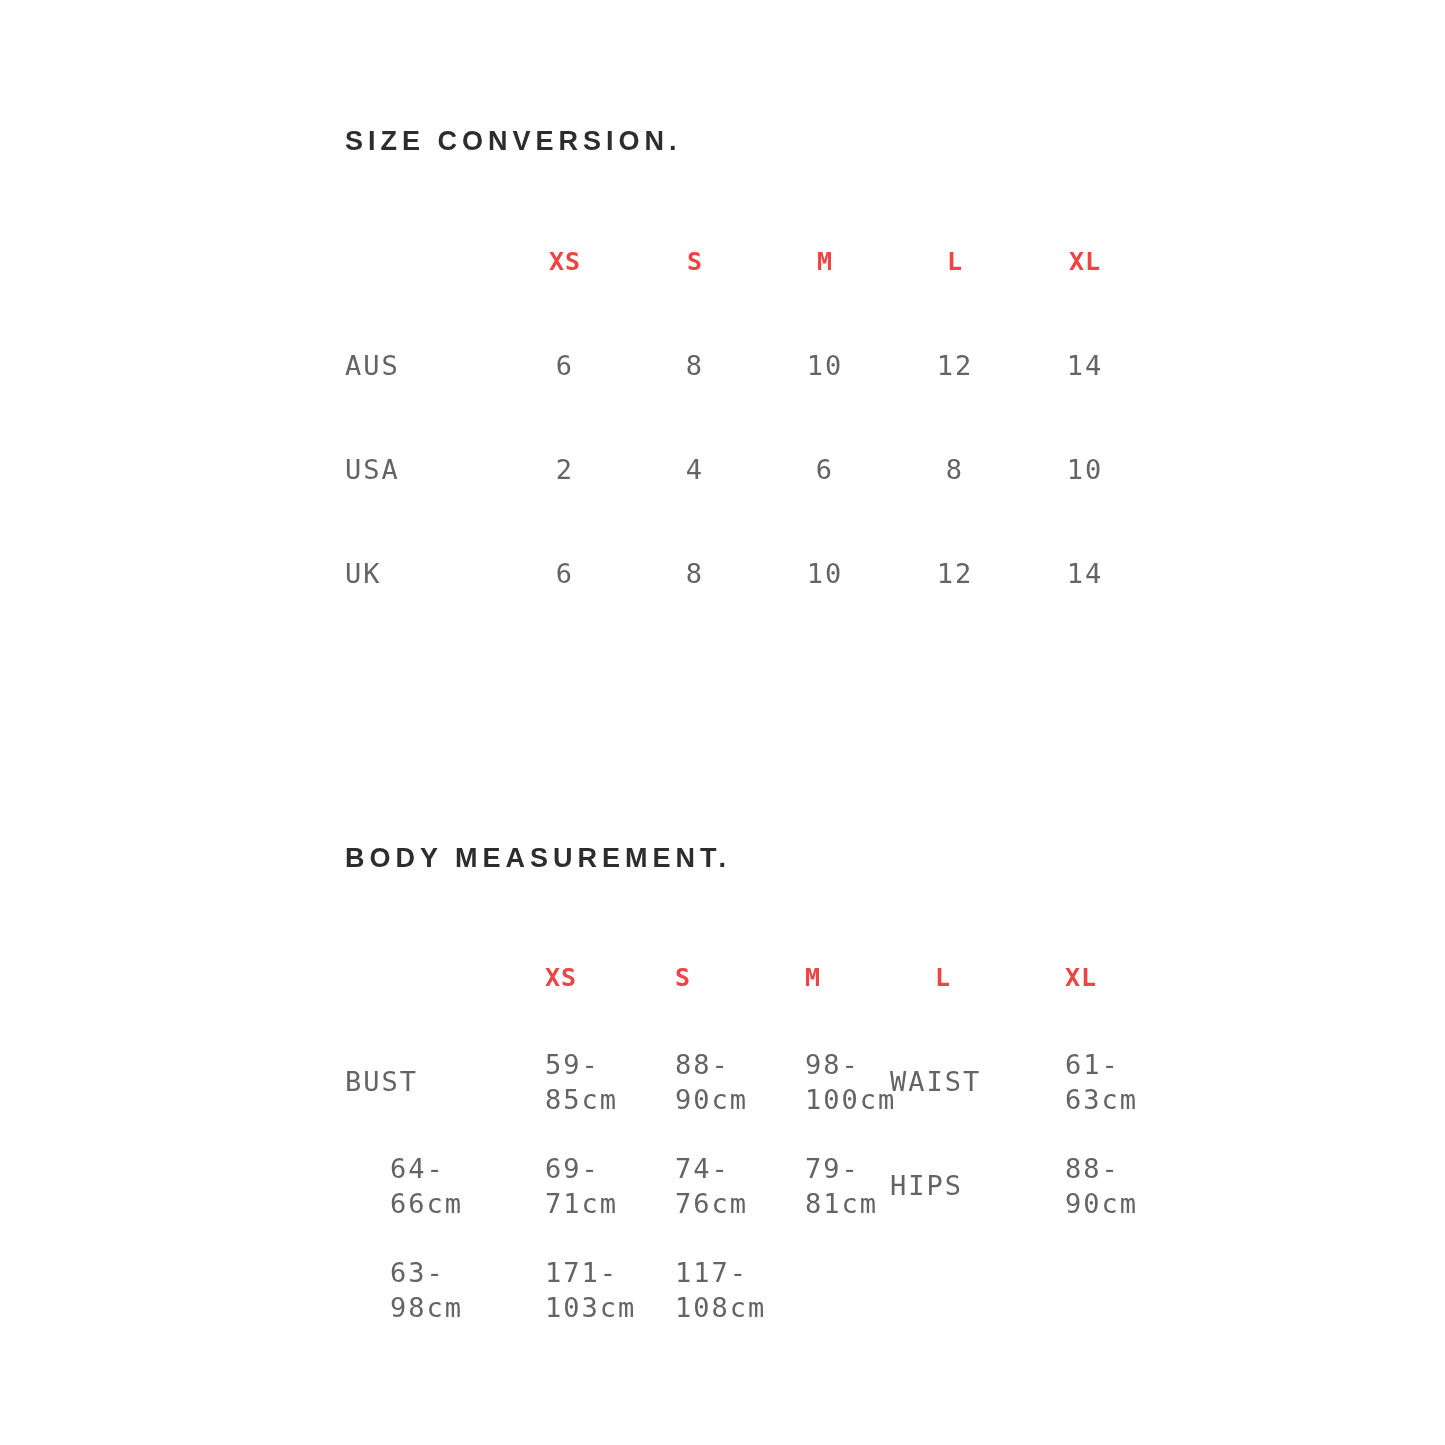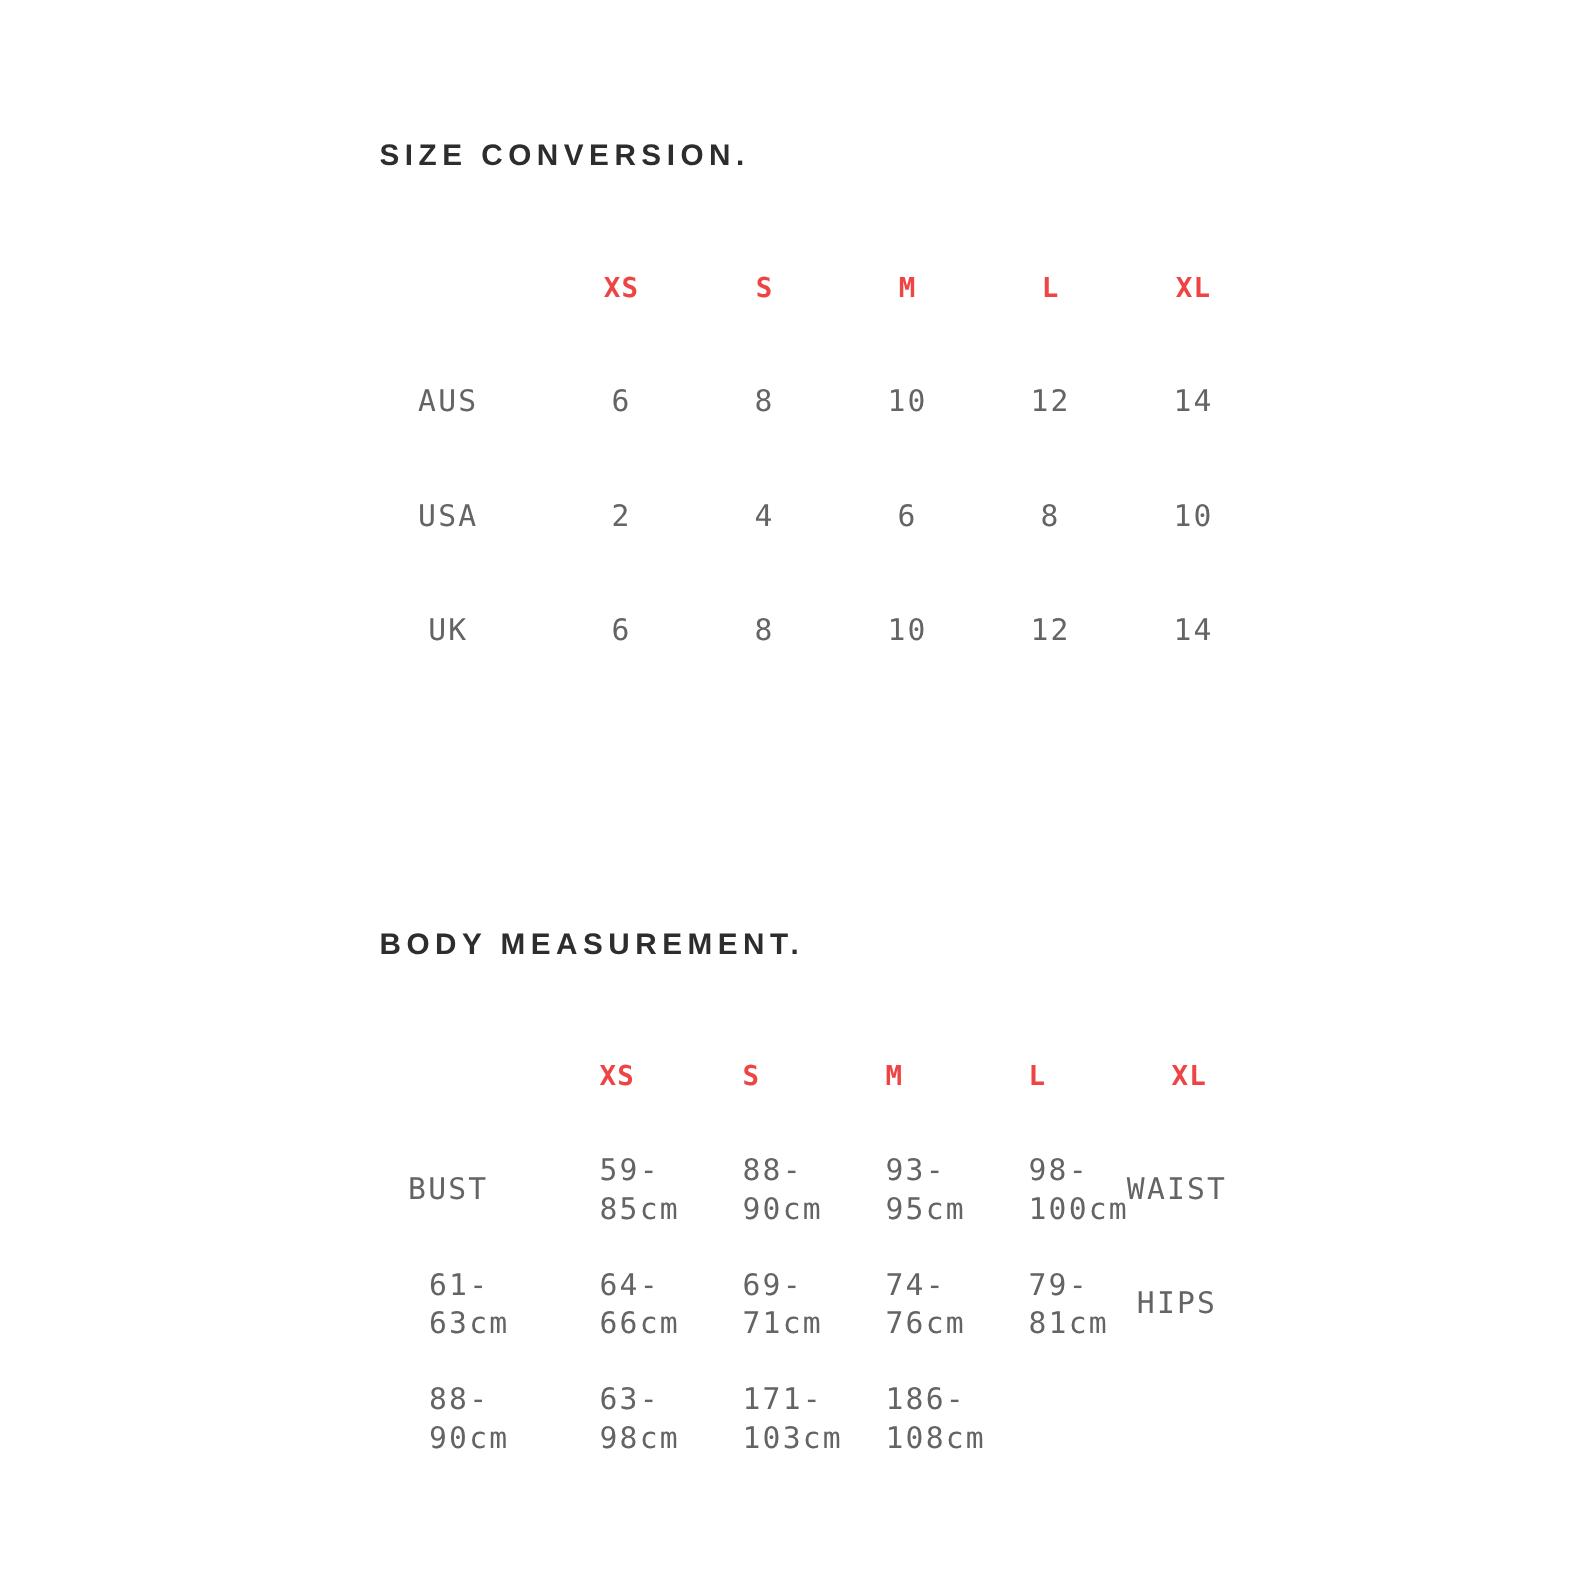--- a/index.html
+++ b/index.html
@@ -48,21 +48,21 @@
   }
   .head {
     font-weight: 700;
     color: #ef4444;
     font-size: 25px;
     letter-spacing: 1px;
   }
   .grid-1 .head, .grid-1 .val { text-align: center; }
   .grid-2 .head, .grid-2 .val { text-align: left; padding-left: 45px; }
   .label {
-    text-align: center;
+    text-align: left;
     padding-right: 30px;
   }
   .grid-2 .val { white-space: pre-line; }
 </style>
 </head>
 <body>
 
 <div class="page">
 
   <h2 class="section-title title-1">SIZE CONVERSION.</h2>
@@ -105,22 +105,20 @@
     <div class="cell head">S</div>
     <div class="cell head">M</div>
     <div class="cell head">L</div>
     <div class="cell head">XL</div>
 
     <div class="cell label">BUST</div>
     <div class="cell val">59-
 85cm</div>
     <div class="cell val">88-
 90cm</div>
-    <div class="cell val">93-
-95cm</div>
     <div class="cell val">98-
 100cm</div>
 
     <div class="cell label">WAIST</div>
     <div class="cell val">61-
 63cm</div>
     <div class="cell val">64-
 66cm</div>
     <div class="cell val">69-
 71cm</div>
@@ -129,17 +127,17 @@
     <div class="cell val">79-
 81cm</div>
 
     <div class="cell label">HIPS</div>
     <div class="cell val">88-
 90cm</div>
     <div class="cell val">63-
 98cm</div>
     <div class="cell val">171-
 103cm</div>
-    <div class="cell val">186-
+    <div class="cell val">117-
 108cm</div>
   </div>
 
 </div>
 
 </body></html>

